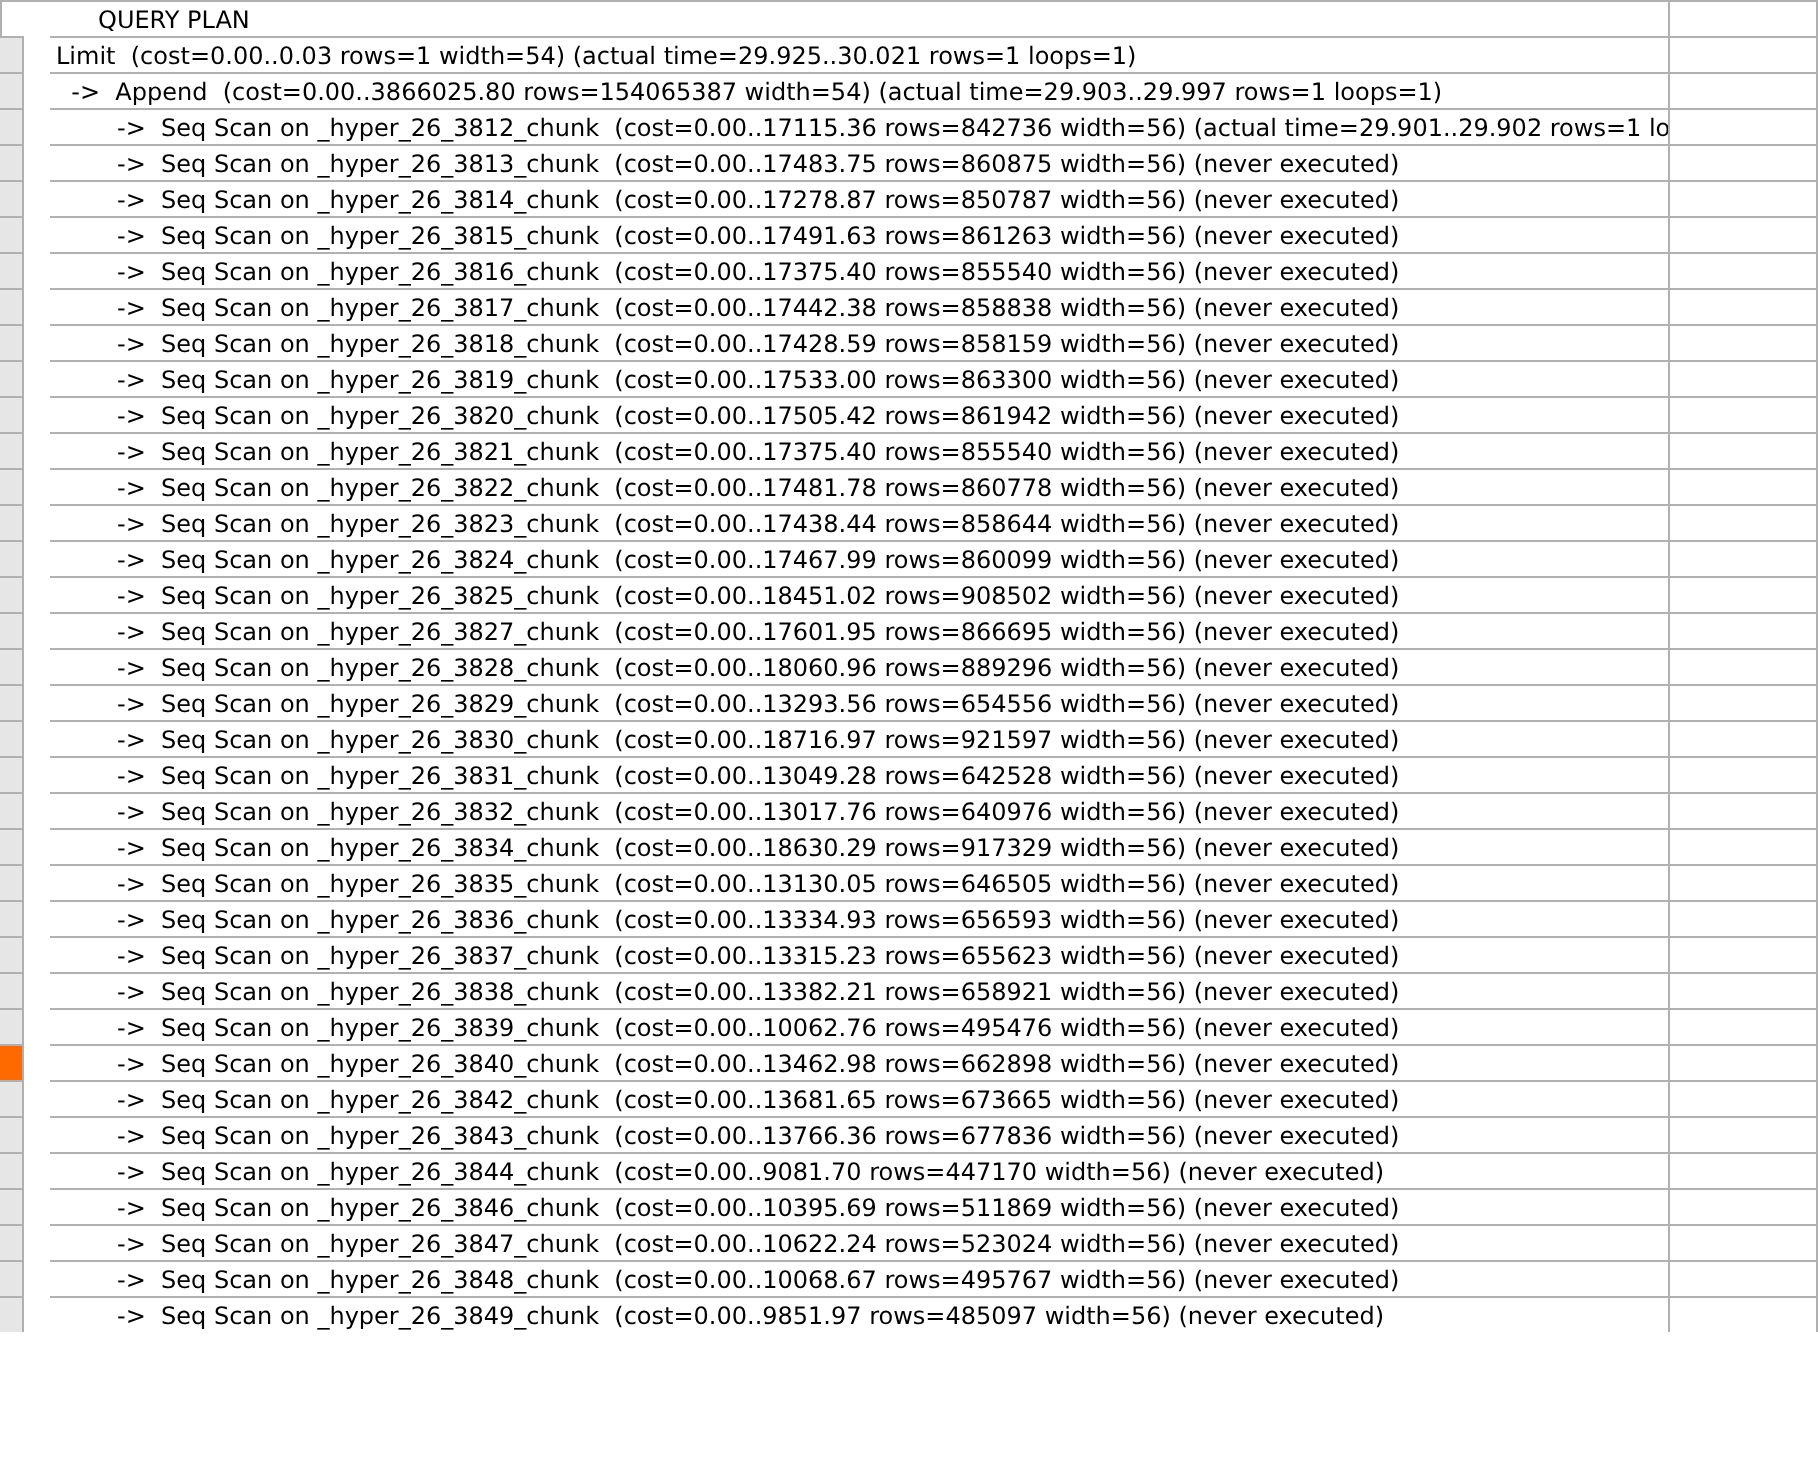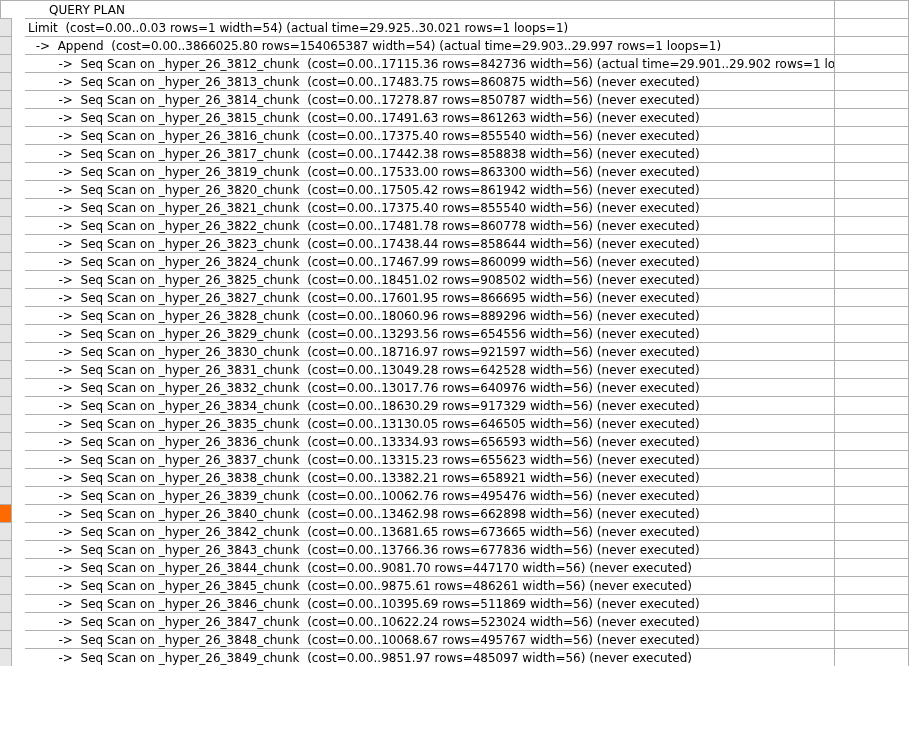--- a/index.html
+++ b/index.html
@@ -108,20 +108,25 @@
         <div class="cell-main">        -&gt;  Seq Scan on _hyper_26_3816_chunk  (cost=0.00..17375.40 rows=855540 width=56) (never executed)</div>
         <div class="cell-extra"></div>
       </div>
       <div class="row">
         <div class="gutter"></div>
         <div class="cell-main">        -&gt;  Seq Scan on _hyper_26_3817_chunk  (cost=0.00..17442.38 rows=858838 width=56) (never executed)</div>
         <div class="cell-extra"></div>
       </div>
       <div class="row">
         <div class="gutter"></div>
+        <div class="cell-main">        -&gt;  Seq Scan on _hyper_26_3818_chunk  (cost=0.00..17428.59 rows=858159 width=56) (never executed)</div>
+        <div class="cell-extra"></div>
+      </div>
+      <div class="row">
+        <div class="gutter"></div>
         <div class="cell-main">        -&gt;  Seq Scan on _hyper_26_3819_chunk  (cost=0.00..17533.00 rows=863300 width=56) (never executed)</div>
         <div class="cell-extra"></div>
       </div>
       <div class="row">
         <div class="gutter"></div>
         <div class="cell-main">        -&gt;  Seq Scan on _hyper_26_3820_chunk  (cost=0.00..17505.42 rows=861942 width=56) (never executed)</div>
         <div class="cell-extra"></div>
       </div>
       <div class="row">
         <div class="gutter"></div>
@@ -223,25 +228,20 @@
         <div class="cell-main">        -&gt;  Seq Scan on _hyper_26_3843_chunk  (cost=0.00..13766.36 rows=677836 width=56) (never executed)</div>
         <div class="cell-extra"></div>
       </div>
       <div class="row">
         <div class="gutter"></div>
         <div class="cell-main">        -&gt;  Seq Scan on _hyper_26_3844_chunk  (cost=0.00..9081.70 rows=447170 width=56) (never executed)</div>
         <div class="cell-extra"></div>
       </div>
       <div class="row">
         <div class="gutter"></div>
-        <div class="cell-main">        -&gt;  Seq Scan on _hyper_26_3845_chunk  (cost=0.00..9875.61 rows=486261 width=56) (never executed)</div>
-        <div class="cell-extra"></div>
-      </div>
-      <div class="row">
-        <div class="gutter"></div>
         <div class="cell-main">        -&gt;  Seq Scan on _hyper_26_3846_chunk  (cost=0.00..10395.69 rows=511869 width=56) (never executed)</div>
         <div class="cell-extra"></div>
       </div>
       <div class="row">
         <div class="gutter"></div>
         <div class="cell-main">        -&gt;  Seq Scan on _hyper_26_3847_chunk  (cost=0.00..10622.24 rows=523024 width=56) (never executed)</div>
         <div class="cell-extra"></div>
       </div>
       <div class="row">
         <div class="gutter"></div>

